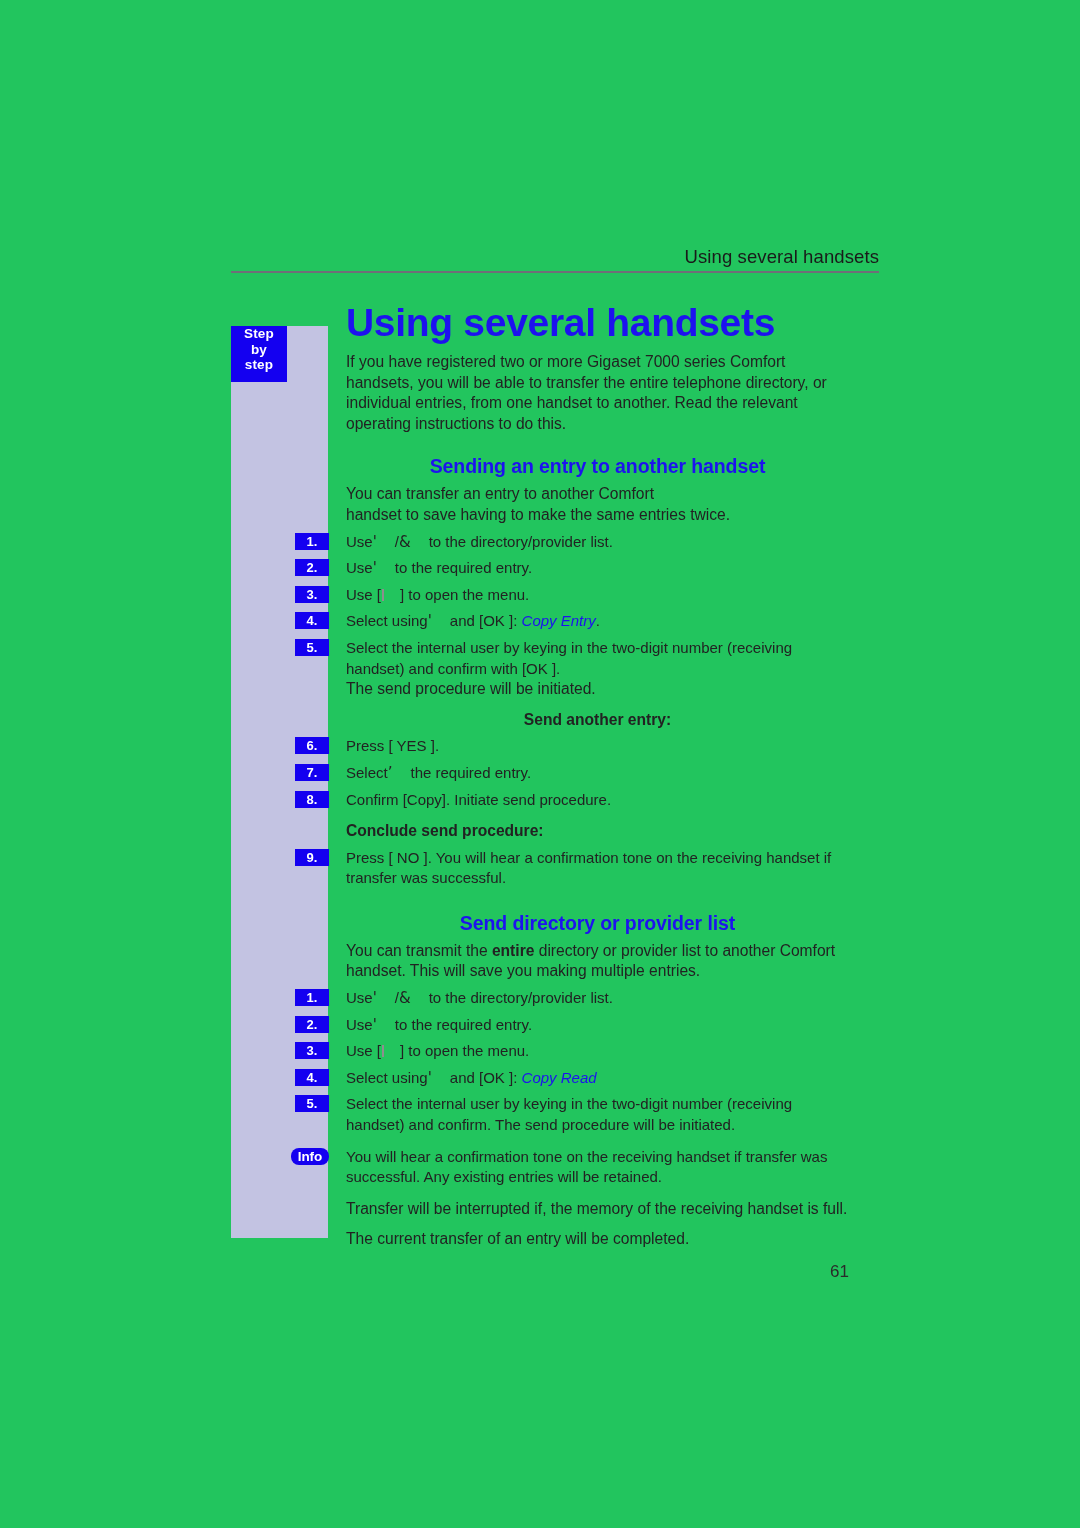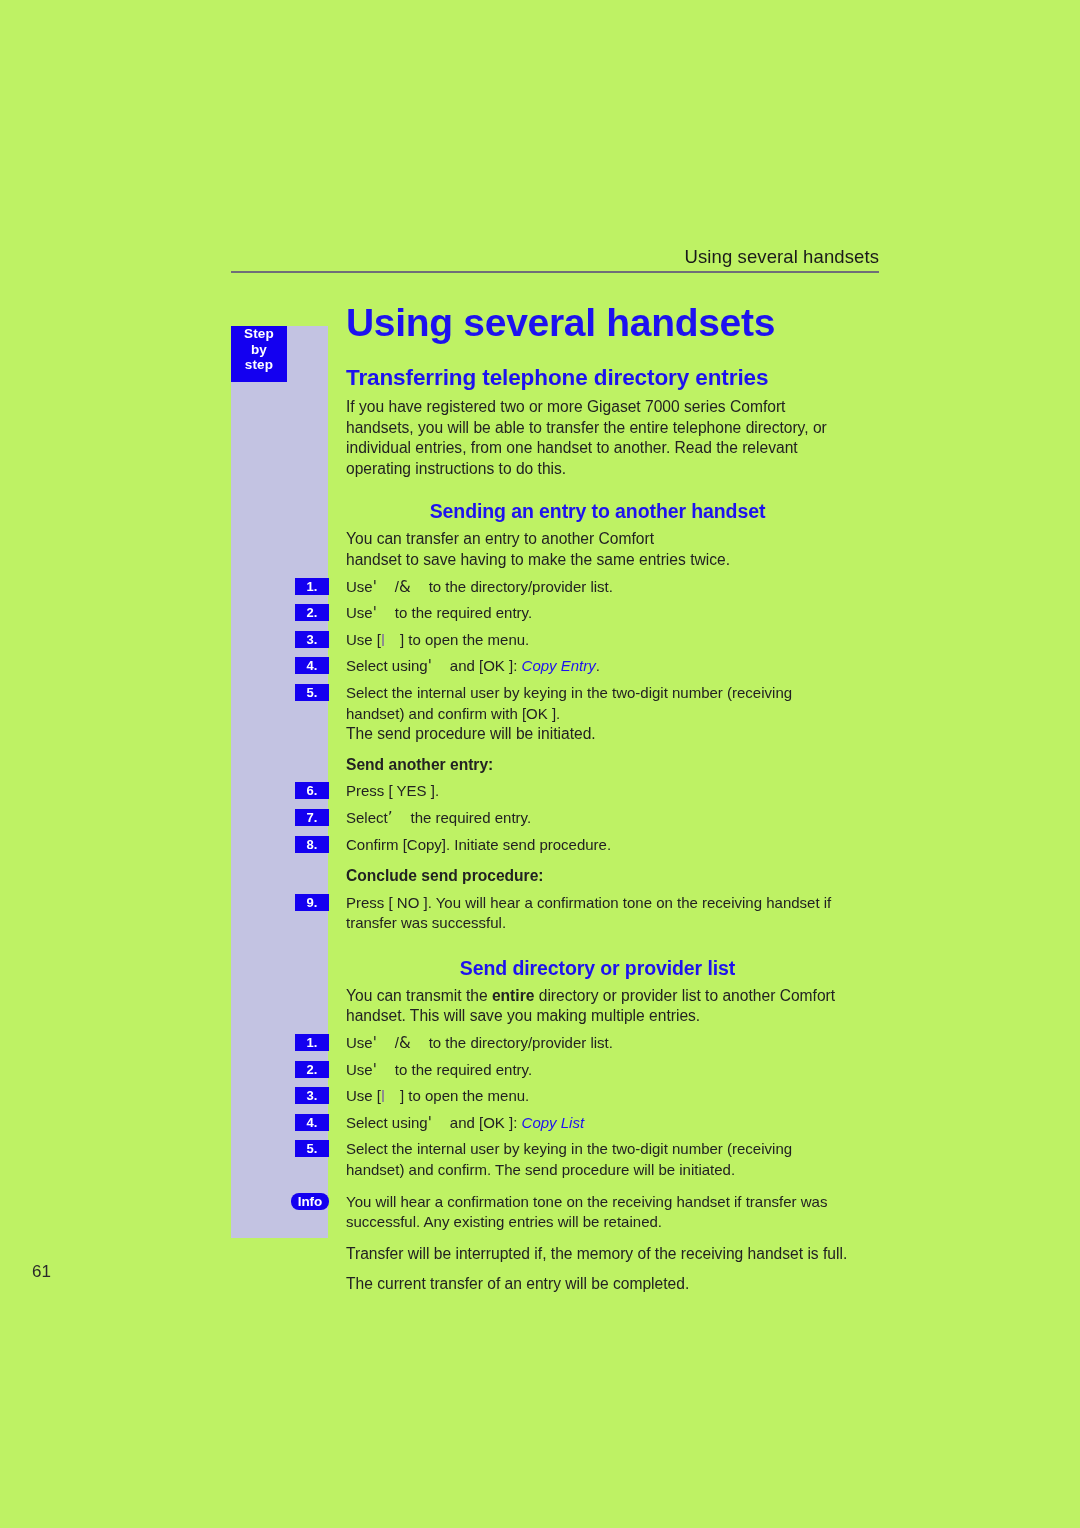--- a/index.html
+++ b/index.html
@@ -14,21 +14,21 @@
     font-family: "Liberation Sans", sans-serif;
     color: #1a1a1a;
     overflow: hidden;
   }
 
   
   #page {
     position: absolute;
     left: 0; top: 0;
     width: 1080px; height: 1528px;
-    background: #bef264;
+    background: #22c55e;
   }
 
   
   #header {
     position: absolute;
     left: 231px;
     top: 246px;
     width: 648px;
   }
   #header .hdr-text {
@@ -164,23 +164,23 @@
     line-height: 20.6px;
     color: #222222;
   }
 
   
   #pagenum {
     position: absolute;
     left: 0;
     top: 1262px;
     width: 849px;
+    text-align: right;
     font-size: 17px;
     color: #2a2a2a;
-    padding-left: 32px;
   }
 </style>
 </head>
 <body>
 
 <div id="page">
 
   <div id="header">
     <div class="hdr-text">Using several handsets</div>
     <div class="hdr-rule"></div>
@@ -191,21 +191,20 @@
   <div id="stepbystep">
     <div>Step</div>
     <div>by</div>
     <div>step</div>
   </div>
 
   <div id="content">
 
     <h1 class="chapter">Using several handsets</h1>
 
-    <h2 class="sect">Transferring telephone directory entries</h2>
     <p class="body">If you have registered two or more Gigaset 7000 series Comfort handsets, you will be able to transfer the entire telephone directory, or individual entries, from one handset to another. Read the relevant operating instructions to do this.</p>
 
     <h3 class="subsect" style="margin-top:20px;">Sending an entry to another handset</h3>
 
     <p class="body">You can transfer an entry to another Comfort</p>
     <p class="body runon">handset to save having to make the same entries twice.</p>
 
     <div class="step-row">
       <span class="num-badge">1.</span>
       <span class="step-text"><span>Use</span><span class="sym">'</span><span>/</span><span class="sym">&amp;</span><span>to the directory/provider list.</span></span>
@@ -226,21 +225,21 @@
       <span class="step-text"><span>Select using</span><span class="sym">'</span><span>and [OK ]:</span> <span class="cmd">Copy Entry</span><span>.</span></span>
     </div>
 
     <div class="step-row">
       <span class="num-badge">5.</span>
       <span class="step-text">Select the internal user by keying in the two-digit number (receiving handset) and confirm with [OK ].</span>
     </div>
 
     <p class="body runon">The send procedure will be initiated.</p>
 
-    <p class="body lead" style="margin-top:10px;">Send another entry:</p>
+    <p class="body lead" style="margin-top:10px;text-align:center;">Send another entry:</p>
 
     <div class="step-row">
       <span class="num-badge">6.</span>
       <span class="step-text">Press [ YES  ].</span>
     </div>
 
     <div class="step-row">
       <span class="num-badge">7.</span>
       <span class="step-text"><span>Select</span><span class="sym">’</span><span>the required entry.</span></span>
     </div>
@@ -271,21 +270,21 @@
       <span class="step-text"><span>Use</span><span class="sym">'</span><span>to the required entry.</span></span>
     </div>
 
     <div class="step-row">
       <span class="num-badge">3.</span>
       <span class="step-text"><span>Use [</span><span class="thinbar"></span><span>] to open the menu.</span></span>
     </div>
 
     <div class="step-row">
       <span class="num-badge">4.</span>
-      <span class="step-text"><span>Select using</span><span class="sym">'</span><span>and [OK ]:</span> <span class="cmd">Copy List</span></span>
+      <span class="step-text"><span>Select using</span><span class="sym">'</span><span>and [OK ]:</span> <span class="cmd">Copy Read</span></span>
     </div>
 
     <div class="step-row">
       <span class="num-badge">5.</span>
       <span class="step-text">Select the internal user by keying in the two-digit number (receiving handset) and confirm. The send procedure will be initiated.</span>
     </div>
 
     <div class="step-row" style="margin-top:11px;">
       <span class="num-badge info">Info</span>
       <span class="step-text">You will hear a confirmation tone on the receiving handset if transfer was successful. Any existing entries will be retained.</span>

